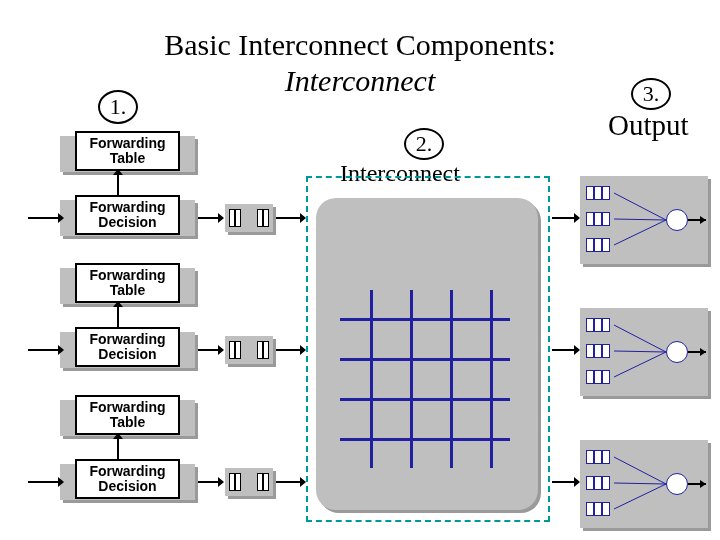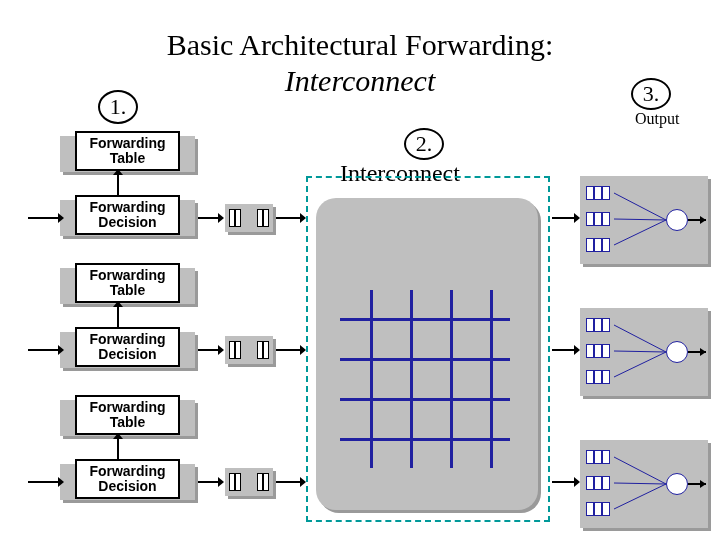--- a/index.html
+++ b/index.html
@@ -6,21 +6,21 @@
   body { width: 720px; height: 540px; background: #fff; font-family: "Times New Roman", serif; position: relative; }
   .title { position: absolute; top: 28px; left: 0; right: 0; text-align: center; font-size: 30px; color: #000; }
   .subtitle { position: absolute; top: 64px; left: 0; right: 0; text-align: center; font-size: 30px; font-style: italic; color: #000; }
 
   .marker-circle { position: absolute; border: 2px solid #000; border-radius: 50%; background: #fff; display: flex; align-items: center; justify-content: center; font-size: 22px; }
   .m1 { top: 90px; left: 98px; width: 40px; height: 34px; }
   .m2 { top: 128px; left: 404px; width: 40px; height: 32px; z-index: 5; }
   .m3 { top: 78px; left: 631px; width: 40px; height: 32px; }
 
   .label-interconnect { position: absolute; top: 160px; left: 340px; font-size: 24px; }
-  .label-output { position: absolute; top: 110px; left: 635px; font-size: 16px; text-align: center; line-height: 1.1; }
+  .label-output { position: absolute; top: 110px; left: 608px; font-size: 29px; text-align: center; line-height: 1.1; }
 
   
   .left-block { position: absolute; left: 60px; width: 135px; height: 36px; background: #bfbfbf; display: flex; align-items: center; justify-content: center; box-shadow: 3px 3px 0 #9a9a9a; }
   .left-block .inner-rect { position: absolute; border: 2px solid #000; background: #fff; font-family: Arial, sans-serif; font-size: 14px; font-weight: bold; text-align: center; display:flex; align-items:center; justify-content:center; line-height:1.1; }
   .fwd-table-inner { width: 105px; height: 40px; top: -5px; left: 15px; border-color: #a00000; }
   .fwd-dec-inner { width: 105px; height: 40px; top: -5px; left: 15px; }
 
   .pair-arrow { position:absolute; left: 117px; width: 2px; background:#000; }
   .pair-arrow::before, .pair-arrow::after { content:""; position:absolute; left:-4px; border-left:5px solid transparent; border-right:5px solid transparent; }
   .pair-arrow::before { top:-6px; border-bottom:6px solid #000; }
@@ -47,21 +47,21 @@
 
   
   .out-block { position:absolute; width:128px; height:88px; background:#bfbfbf; box-shadow: 3px 3px 0 #9a9a9a; }
   .out-queue { position:absolute; display:flex; }
   .out-queue span { width:8px; height:14px; border:1px solid #2020a0; background:#fff; }
   .out-circle { position:absolute; width:22px; height:22px; border-radius:50%; border:1px solid #2020a0; background:#fff; }
 </style>
 </head>
 <body>
 
-<div class="title">Basic Architectural Forwarding:</div>
+<div class="title">Basic Interconnect Components:</div>
 <div class="subtitle">Interconnect</div>
 
 <div class="marker-circle m1">1.</div>
 <div class="marker-circle m2">2.</div>
 <div class="marker-circle m3">3.</div>
 
 <div class="label-interconnect">Interconnect</div>
 <div class="label-output">
   <span>Output</span><br>
 </div>

